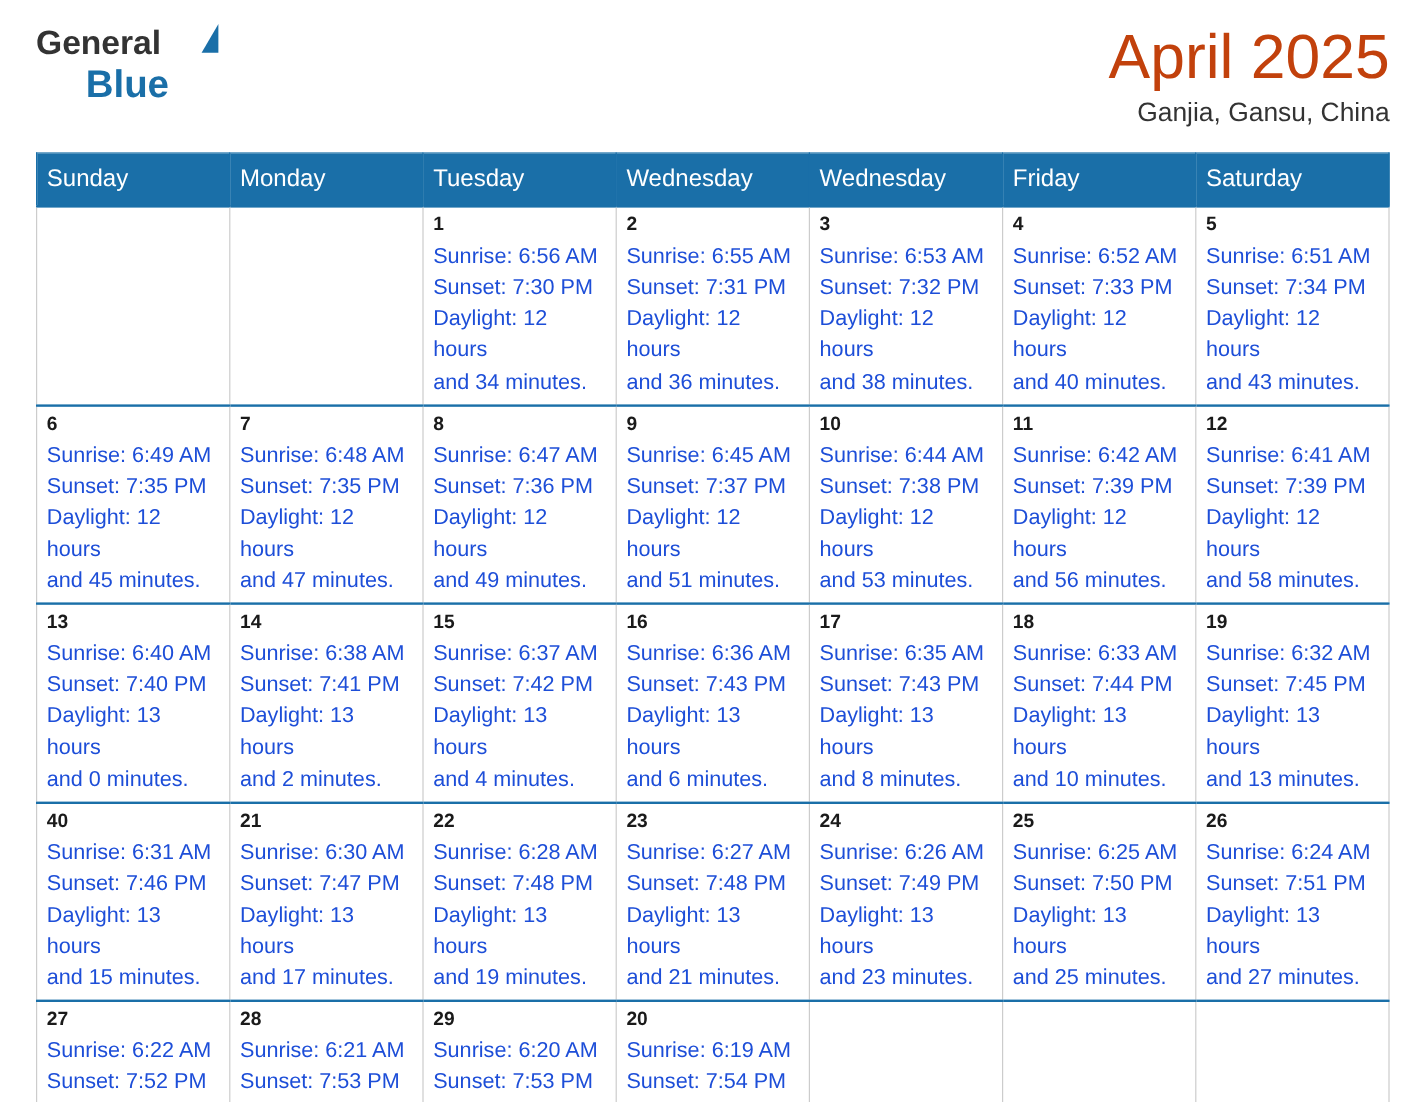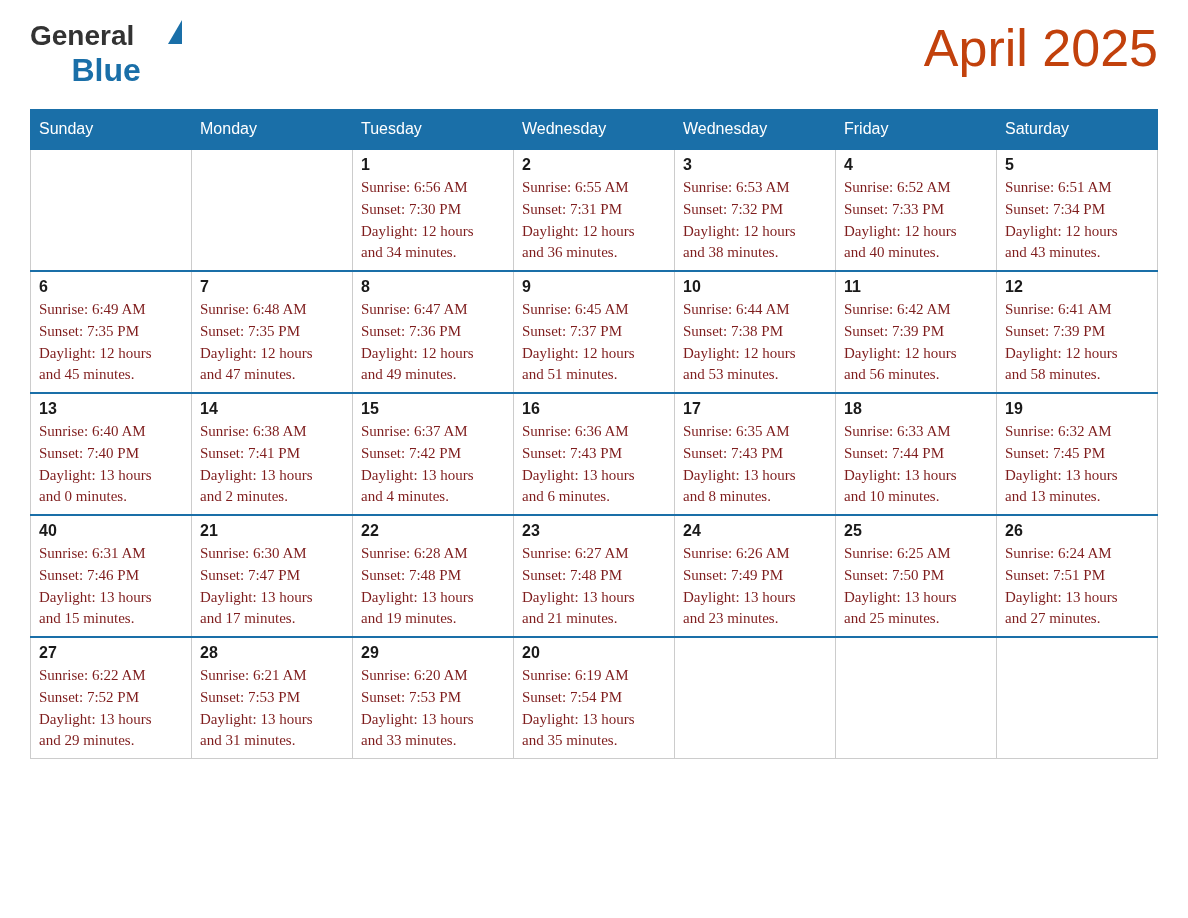--- a/index.html
+++ b/index.html
@@ -65,21 +65,21 @@
     }
     table {
       width: 100%;
       border-collapse: collapse;
       table-layout: fixed;
     }
     thead tr th {
       background-color: #1a6fa8;
       color: #fff;
       padding: 10px 8px;
-      font-size: 16px;
+      font-size: 20px;
       font-weight: normal;
       text-align: left;
       border: 1px solid #1a6fa8;
       margin-left: 36px;
     }
     tbody tr td {
       vertical-align: top;
       border: 1px solid #ccc;
       border-top: 2px solid #1a6fa8;
       padding: 6px 8px;
@@ -88,44 +88,44 @@
       height: 100px;
     }
     tbody tr td .day-num {
       font-size: 16px;
       font-weight: bold;
       color: #1a1a1a;
       display: block;
       margin-bottom: 3px;
     }
     tbody tr td .day-info {
-      font-size: 15px;
+      font-size: 18px;
       line-height: 1.45;
-      color: #7f1d1d;
-      font-family: Liberation Serif, serif;
+      color: #1d4ed8;
     }
     tbody tr td.empty {
       border-top: 2px solid #1a6fa8;
     }
   </style>
 </head>
 <body>
 
 <div class="header">
   <div class="logo">
     <div class="logo-wrapper">
       <div class="logo-line1">
         <span class="logo-text-general">General</span>
         <div class="logo-triangle"></div>
       </div>
       <span class="logo-text-blue">Blue</span>
     </div>
   </div>
   <div class="title-section">
     <div class="calendar-title">April 2025</div>
+    <div class="calendar-subtitle">Ganjia, Gansu, China</div>
   </div>
 </div>
 
 <table>
   <thead>
     <tr>
     <th>Sunday</th>
         <th>Monday</th>
         <th>Tuesday</th>
         <th>Wednesday</th>

